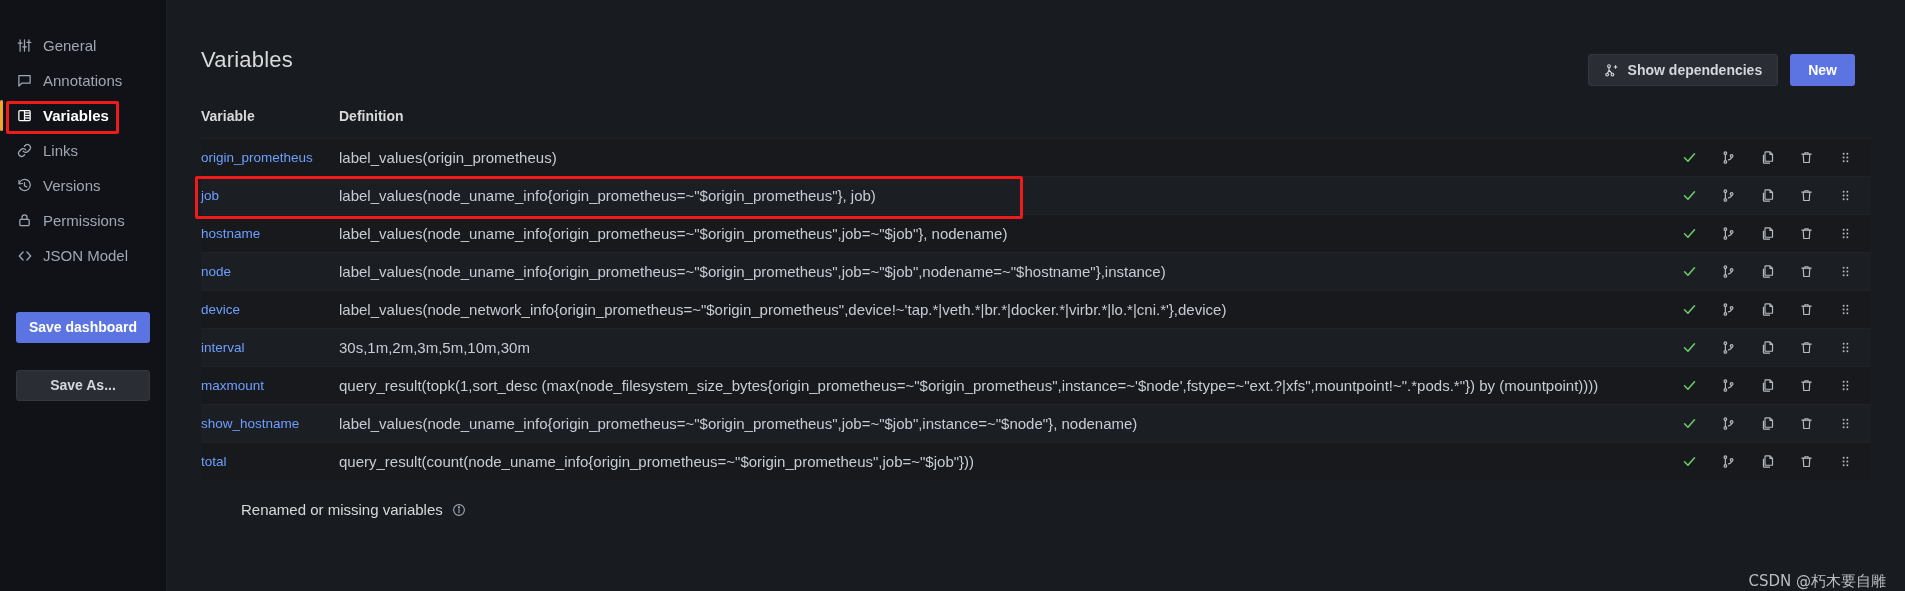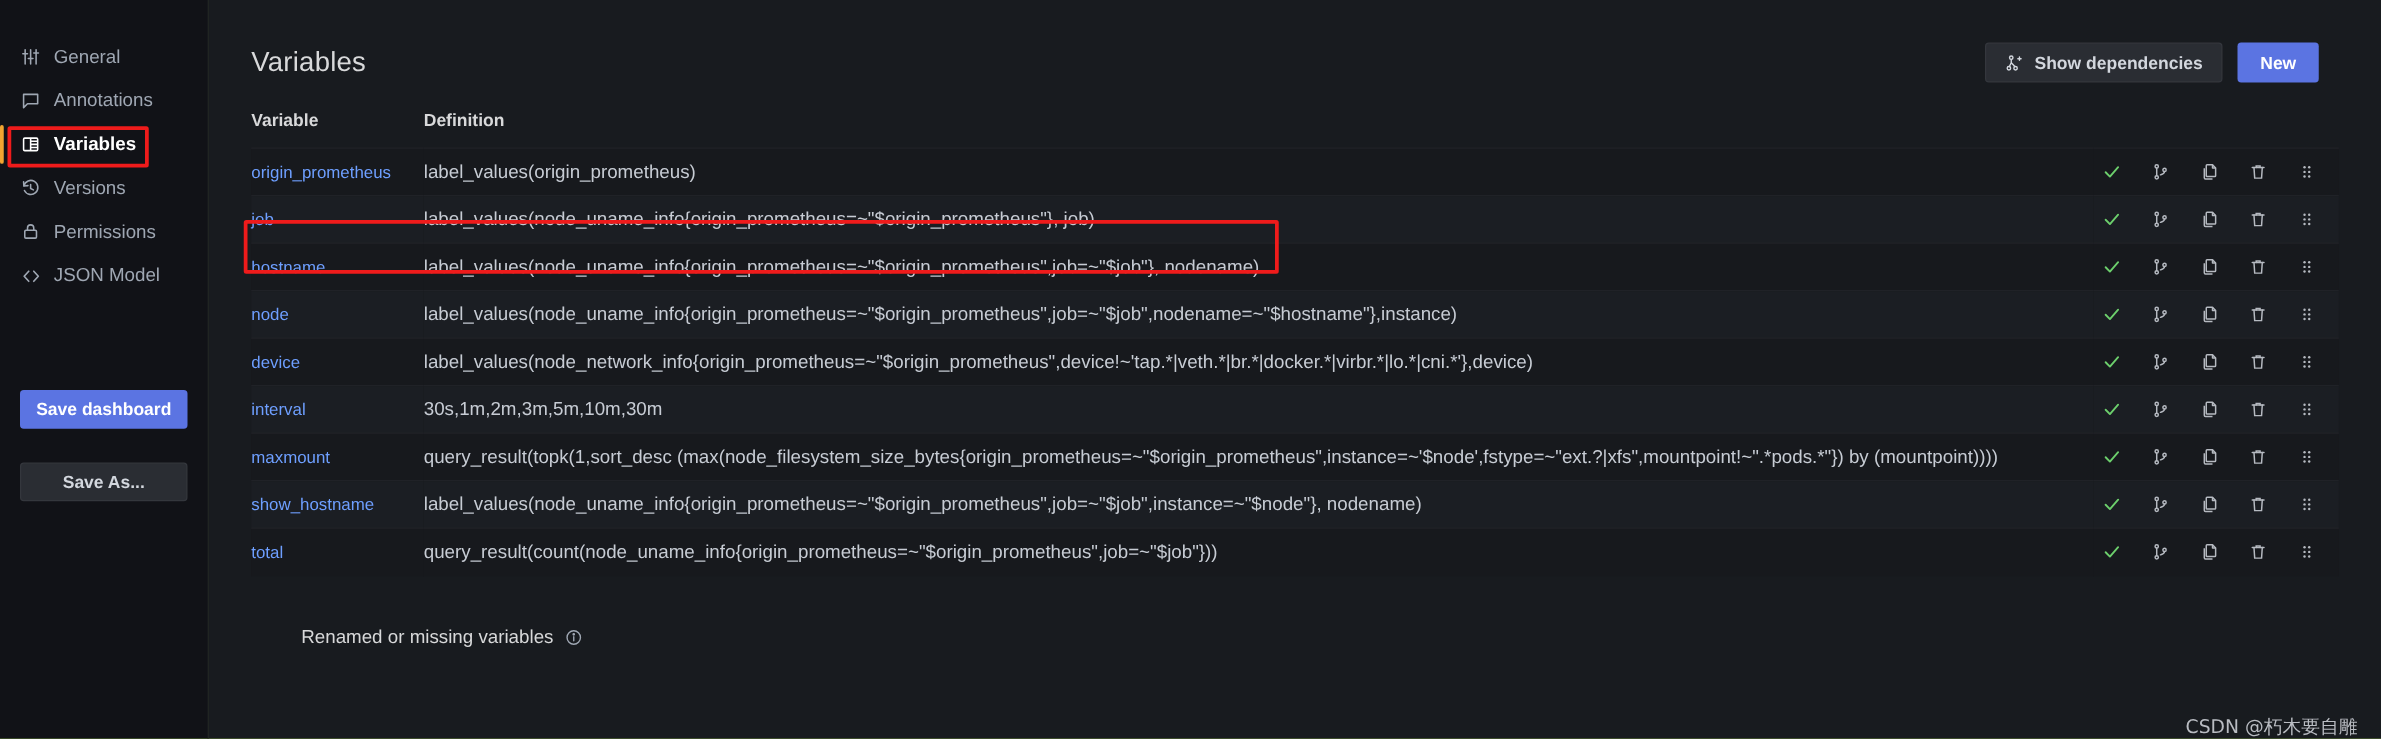--- a/index.html
+++ b/index.html
@@ -118,21 +118,21 @@
     align-items: center;
     justify-content: space-between;
     padding: 34px 50px 0 34px;
   }
   .page-title {
     color: #d8d9da;
     font-size: 22px;
     font-weight: normal;
     letter-spacing: .2px;
   }
-  .head-btns { display: flex; align-items: flex-start; gap: 12px; }
+  .head-btns { display: flex; align-items: flex-start; gap: 12px; margin-top: 20px; }
   .btn-deps {
     display: inline-flex;
     align-items: center;
     gap: 9px;
     height: 32px;
     padding: 0 15px;
     background: #2a2d33;
     border: 1px solid #34373d;
     border-radius: 3px;
     color: #d3d7de;
@@ -262,20 +262,29 @@
           <rect x="3" y="4" width="18" height="16" rx="1.5"></rect>
           <line x1="12" y1="4" x2="12" y2="20"></line>
           <line x1="12" y1="12" x2="21" y2="12"></line>
           <line x1="12" y1="8" x2="21" y2="8"></line>
           <line x1="12" y1="16" x2="21" y2="16"></line>
         </svg>
       </span>
       <span>Variables</span>
     </div>
 
+    <div class="nav-item">
+      <span class="nav-ico">
+        <svg width="15" height="15" viewBox="0 0 24 24" fill="none" stroke="currentColor" stroke-width="2" stroke-linecap="round">
+          <path d="M10 13a5 5 0 0 0 7.5.5l3-3a5 5 0 0 0-7-7l-1.7 1.7"></path>
+          <path d="M14 11a5 5 0 0 0-7.5-.5l-3 3a5 5 0 0 0 7 7l1.7-1.7"></path>
+        </svg>
+      </span>
+      <span>Links</span>
+    </div>
 
     <div class="nav-item">
       <span class="nav-ico">
         <svg width="15" height="15" viewBox="0 0 24 24" fill="none" stroke="currentColor" stroke-width="2" stroke-linecap="round">
           <path d="M3.5 9a9 9 0 1 1 .6 6"></path>
           <polyline points="3 4 3.4 9.2 8.6 8.8"></polyline>
           <polyline points="12 7.5 12 12.5 15.5 14.2"></polyline>
         </svg>
       </span>
       <span>Versions</span>

